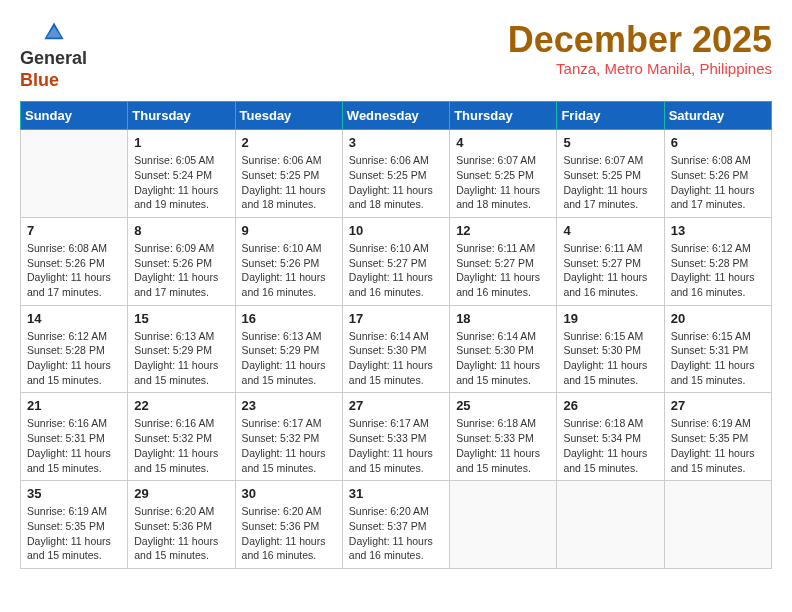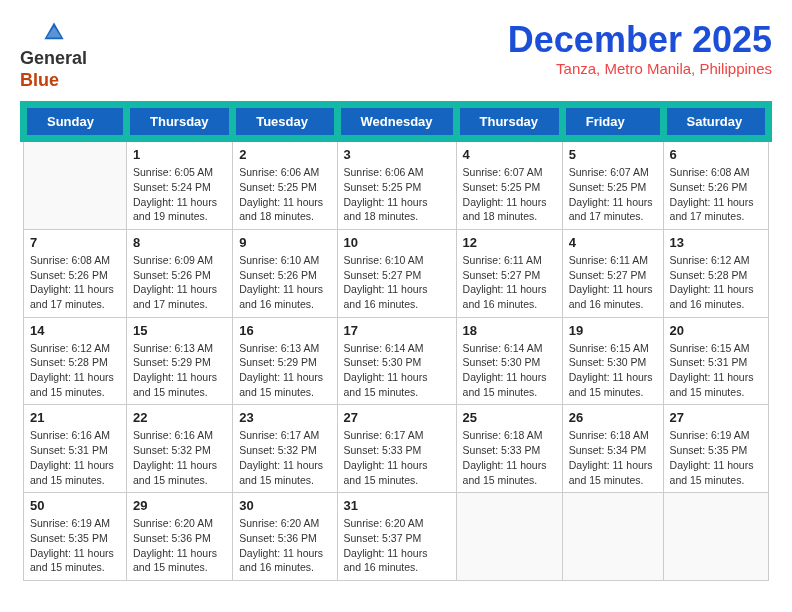--- a/index.html
+++ b/index.html
@@ -32,40 +32,40 @@
     .logo-icon {
       width: 24px;
       height: 24px;
     }
     .title-area {
       text-align: right;
     }
     .month-title {
       font-size: 36px;
       font-weight: bold;
-      color: #1d4ed8;
+      color: #a16207;
       line-height: 1.1;
     }
     .location {
       font-size: 15px;
       color: #ef4444;
     }
     .calendar {
       width: 100%;
       border-collapse: collapse;
       border: 1px solid #ccc;
     }
     .calendar th {
       background: #1565c0;
       color: #fff;
       font-size: 13px;
       font-weight: bold;
-      padding: 6px 20px;
+      padding: 6px 4px;
       text-align: left;
-      border: 7px solid #14b8a6;
+      border: 1px solid #14b8a6;
     }
     .calendar td {
       vertical-align: top;
       border: 1px solid #ccc;
       padding: 5px 6px;
       width: calc(100%/7);
       min-height: 90px;
       font-size: 11px;
       color: #333;
     }
@@ -228,21 +228,21 @@
           <span class="day-num">26</span>
           <div class="day-info">Sunrise: 6:18 AM<br>Sunset: 5:34 PM<br>Daylight: 11 hours<br>and 15 minutes.</div>
         </td>
         <td>
           <span class="day-num">27</span>
           <div class="day-info">Sunrise: 6:19 AM<br>Sunset: 5:35 PM<br>Daylight: 11 hours<br>and 15 minutes.</div>
         </td>
       </tr>
       <tr>
         <td>
-          <span class="day-num">50</span>
+          <span class="day-num">35</span>
           <div class="day-info">Sunrise: 6:19 AM<br>Sunset: 5:35 PM<br>Daylight: 11 hours<br>and 15 minutes.</div>
         </td>
         <td>
           <span class="day-num">29</span>
           <div class="day-info">Sunrise: 6:20 AM<br>Sunset: 5:36 PM<br>Daylight: 11 hours<br>and 15 minutes.</div>
         </td>
         <td>
           <span class="day-num">30</span>
           <div class="day-info">Sunrise: 6:20 AM<br>Sunset: 5:36 PM<br>Daylight: 11 hours<br>and 16 minutes.</div>
         </td>

